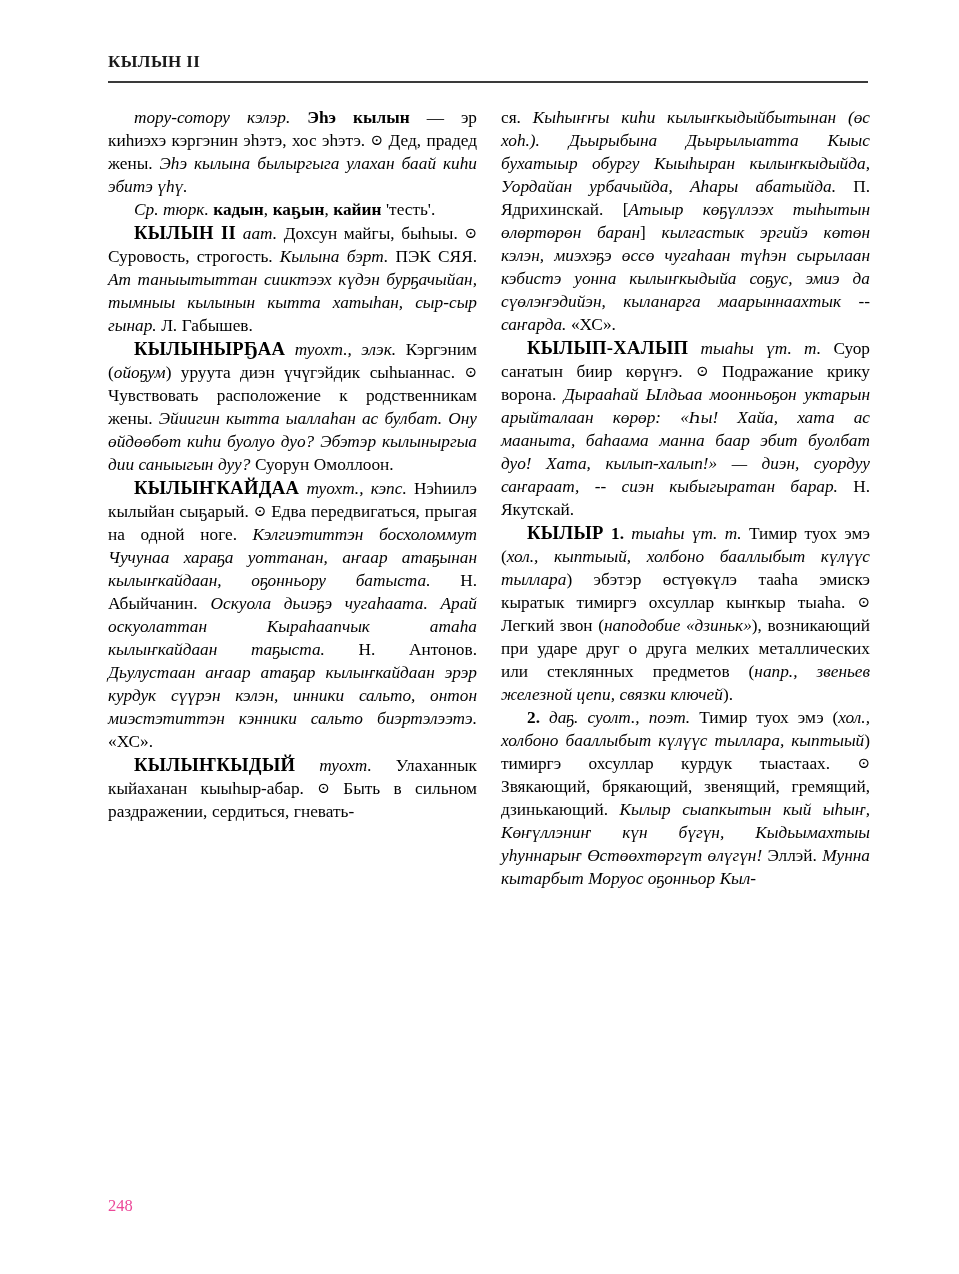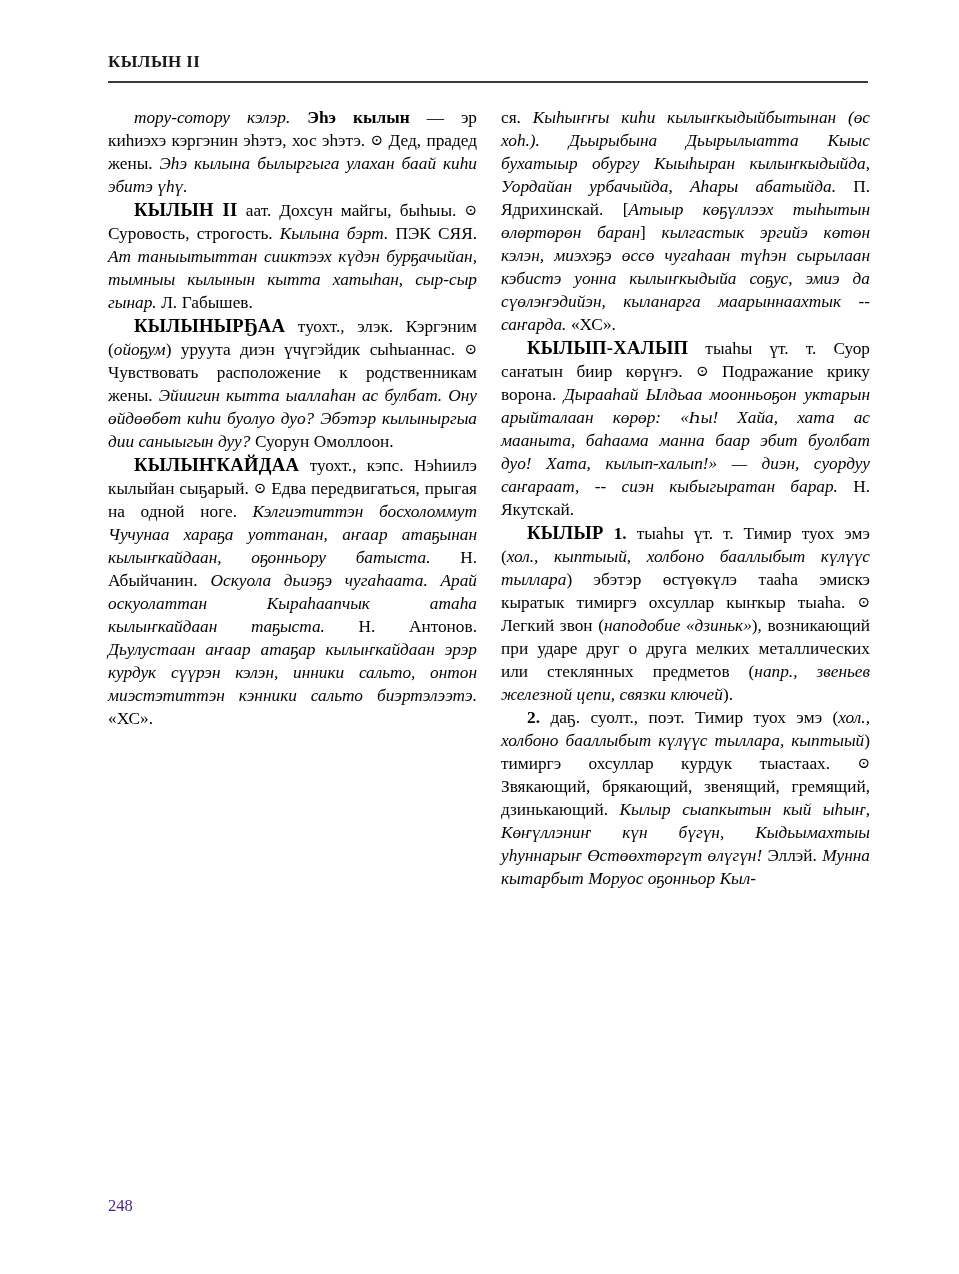--- a/index.html
+++ b/index.html
@@ -63,20 +63,21 @@
   }
   p.cont {
     text-indent: 0;
   }
   .hw {
     font-weight: bold;
     font-size: 18.6px;
     letter-spacing: 0.3px;
   }
   .gram {
+    font-style: italic;
   }
   .it {
     font-style: italic;
   }
   .bd {
     font-weight: bold;
   }
   .ul {
     font-style: italic;
     text-underline-offset: 2px;
@@ -84,45 +85,47 @@
   .marker {
     font-size: 15px;
     vertical-align: 1px;
     letter-spacing: 0;
   }
   .folio {
     position: absolute;
     left: 108px;
     top: 1196px;
     font-size: 16.5px;
-    color: #4c1d95;
+    color: #ec4899;
   }
 </style>
 </head>
 <body>
 
 <div class="page">
 
   <div class="running-head">КЫЛЫН II</div>
   <div class="head-rule"></div>
 
   <div class="columns">
 
     <div class="col">
 
       <p class="entry"><span class="it">тору-сотору кэлэр.</span> <span class="bd">Эhэ кылын</span> — эр киhиэхэ кэргэнин эhэтэ, хос эhэтэ. <span class="marker">⊙</span> Дед, прадед жены. <span class="ul">Эhэ кылына</span> <span class="it">былыргыга улахан баай киhи эбитэ үhү.</span></p>
 
+      <p class="entry"><span class="it">Ср. тюрк.</span> <span class="bd">кадын</span>, <span class="bd">каҕын</span>, <span class="bd">кайин</span> 'тесть'.</p>
 
       <p class="entry"><span class="hw">КЫЛЫН II</span> <span class="gram">аат.</span> Дохсун майгы, быhыы. <span class="marker">⊙</span> Суровость, строгость. <span class="ul">Кылына</span> <span class="it">бэрт.</span> ПЭК СЯЯ. <span class="it">Ат таныытыттан сииктээх күдэн бурҕачыйан, тымныы</span> <span class="ul">кылынын</span> <span class="it">кытта хатыhан, сыр-сыр гынар.</span> Л. Габышев.</p>
 
 
       <p class="entry"><span class="hw">КЫЛЫНЫРҔАА</span> <span class="gram">туохт., элэк.</span> Кэргэним (<span class="it">ойоҕум</span>) уруута диэн үчүгэйдик сыhыаннас. <span class="marker">⊙</span> Чувствовать расположение к родственникам жены. <span class="it">Эйиигин кытта ыаллаhан ас булбат. Ону өйдөөбөт киhи буолуо дуо? Эбэтэр</span> <span class="ul">кылыныргыа</span> <span class="it">дии саныыгын дуу?</span> Суорун Омоллоон.</p>
 
       <p class="entry"><span class="hw">КЫЛЫҤКАЙДАА</span> <span class="gram">туохт., кэпс.</span> Нэhиилэ кылыйан сыҕарый. <span class="marker">⊙</span> Едва передвигаться, прыгая на одной ноге. <span class="it">Кэлгиэтиттэн босхоломмут Чучунаа хараҕа уоттанан, аҥаар атаҕынан</span> <span class="ul">кылыҥкайдаан</span><span class="it">, оҕонньору батыста.</span> Н. Абыйчанин. <span class="it">Оскуола дьиэҕэ чугаhаата. Арай оскуолаттан Кыраhаапчык атаhа</span> <span class="ul">кылыҥкайдаан</span> <span class="it">таҕыста.</span> Н. Антонов. <span class="it">Дьулустаан аҥаар атаҕар</span> <span class="ul">кылыҥкайдаан</span> <span class="it">эрэр курдук сүүрэн кэлэн, инники сальто, онтон миэстэтиттэн кэнники сальто биэртэлээтэ.</span> «ХС».</p>
 
+      <p class="entry"><span class="hw">КЫЛЫҤКЫДЫЙ</span> <span class="gram">туохт.</span> Улаханнык кыйаханан кыыhыр-абар. <span class="marker">⊙</span> Быть в сильном раздражении, сердиться, гневать-</p>
 
     </div>
 
     <div class="col">
 
       <p class="entry cont">ся. <span class="it">Кыhыҥҥы киhи</span> <span class="ul">кылыҥкыдыйбытынан</span> <span class="it">(өс хоh.). Дьырыбына Дьырылыатта Кыыс бухатыыр обургу Кыыhыран</span> <span class="ul">кылыҥкыдыйда</span><span class="it">, Уордайан урбачыйда, Аhары абатыйда.</span> П. Ядрихинскай. [<span class="it">Атыыр көҕүллээх тыhытын өлөртөрөн баран</span>] <span class="it">кылгастык эргийэ көтөн кэлэн, миэхэҕэ өссө чугаhаан түhэн сырылаан кэбистэ уонна</span> <span class="ul">кылыҥкыдыйа</span> <span class="it">соҕус, эмиэ да сүөлэҥэдийэн, кыланарга маарыннаахтык -- саҥарда.</span> «ХС».</p>
 
 
       <p class="entry"><span class="hw">КЫЛЫП-ХАЛЫП</span> <span class="gram">тыаhы үт. т.</span> Суор саҥатын биир көрүҥэ. <span class="marker">⊙</span> Подражание крику ворона. <span class="it">Дырааhай Ылдьаа моонньоҕон уктарын арыйталаан көрөр: «Һы! Хайа, хата ас мааныта, баhаама манна баар эбит буолбат дуо! Хата,</span> <span class="ul">кылып-халып</span><span class="it">!» — диэн, суордуу саҥараат, -- сиэн кыбыгыратан барар.</span> Н. Якутскай.</p>
 

